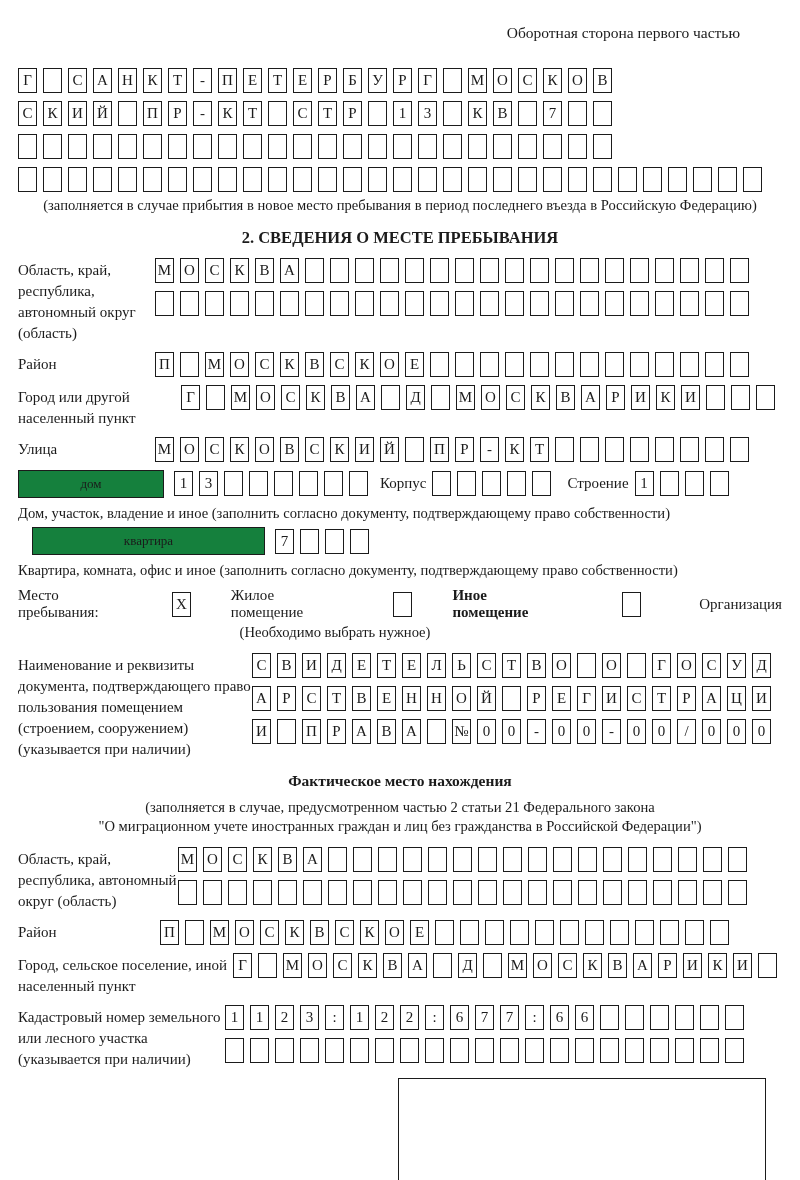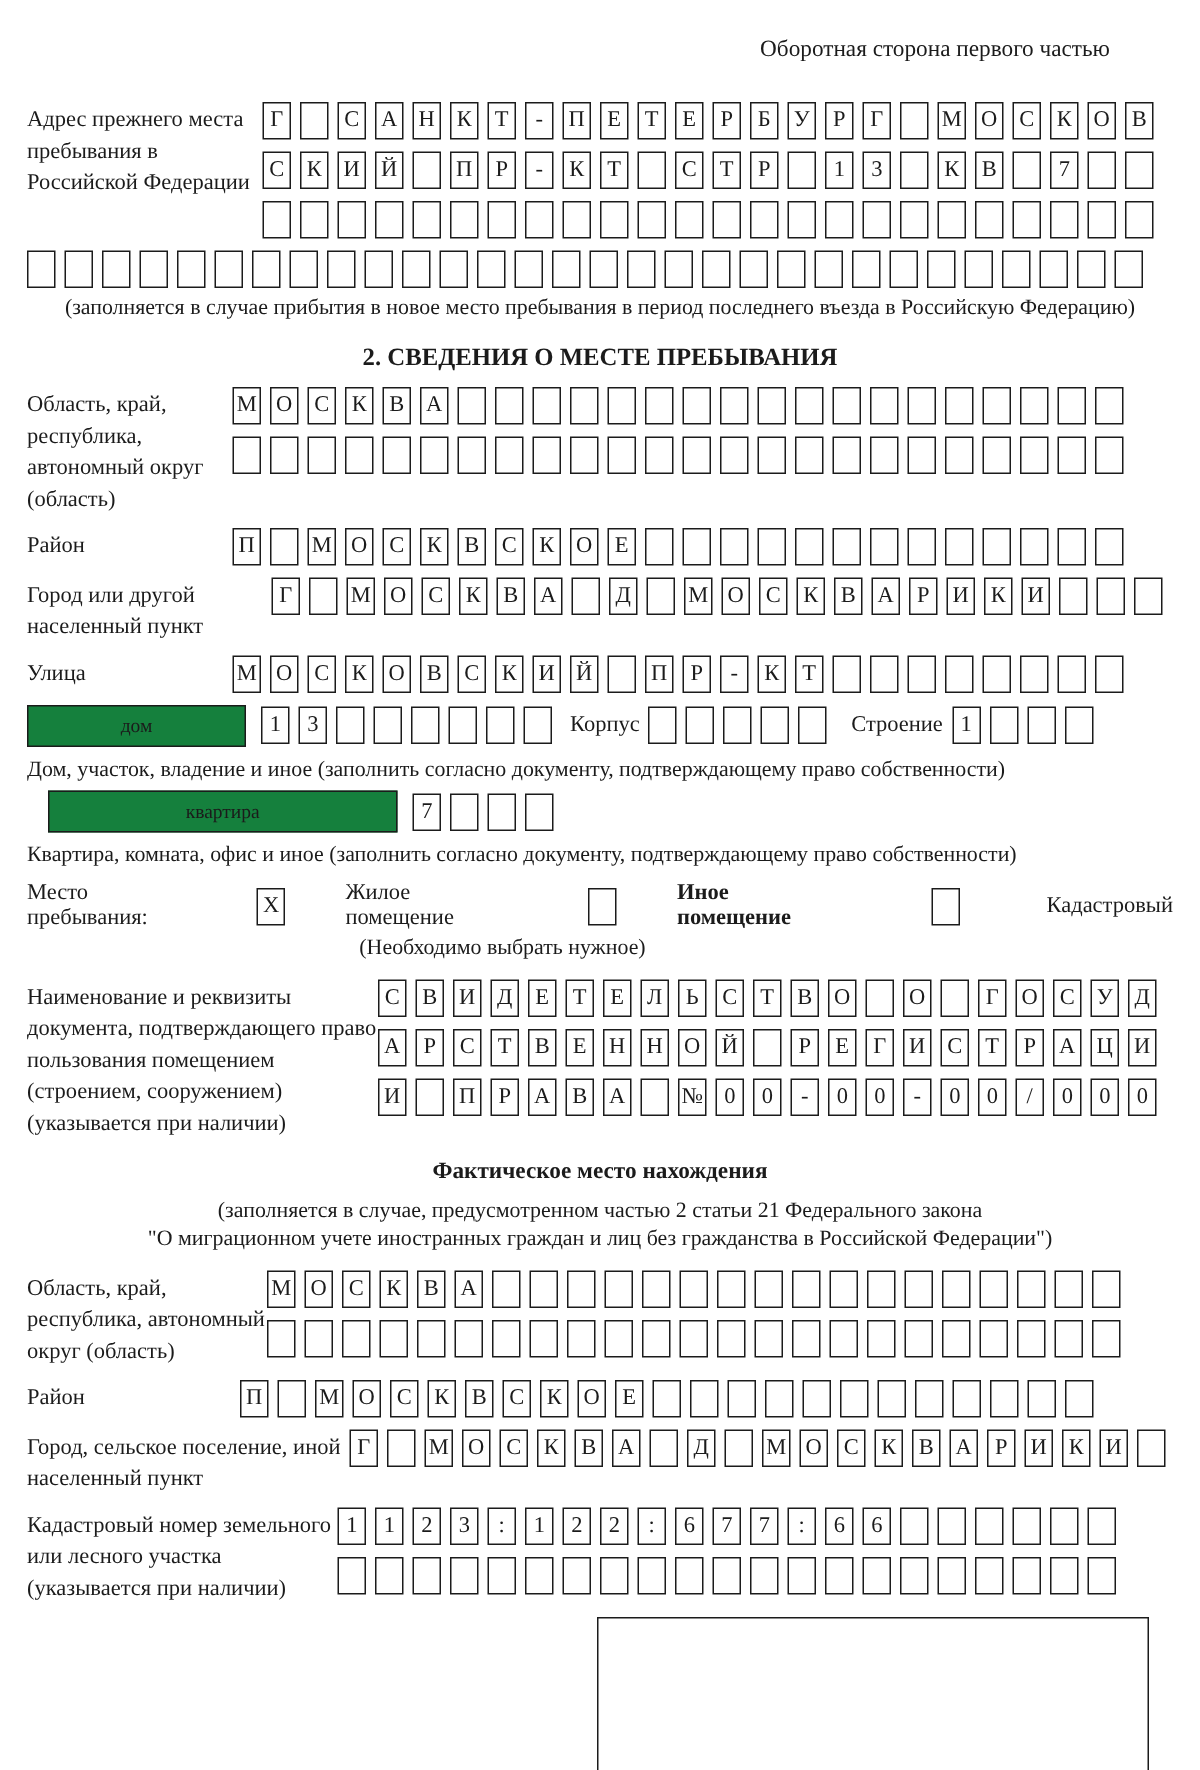--- a/index.html
+++ b/index.html
@@ -36,21 +36,20 @@
   .stamp-wrap { margin-left:348px; width:432px; margin-top:6px; }
   .stamp-box { width:368px; height:175px; border:1.6px solid #1b1b1b; margin:0 auto 6px auto; background:#fff; }
   .mb4{margin-bottom:4px;} .mb10{margin-bottom:10px;} .mb12{margin-bottom:12px;}
 </style>
 </head>
 <body>
 
 <div class="hdr-note">Оборотная сторона первого частью</div>
 
 <div class="row">
-  <div class="lbl" style="width:157px;">Адрес прежнего места пребывания в Российской Федерации</div>
   <div class="cellrows">
     <div class="cells">
         <div class="cell">Г</div>
         <div class="cell"></div>
         <div class="cell">С</div>
         <div class="cell">А</div>
         <div class="cell">Н</div>
         <div class="cell">К</div>
         <div class="cell">Т</div>
         <div class="cell">-</div>
@@ -350,21 +349,21 @@
 </div>
 <div class="note mb4">Квартира, комната, офис и иное (заполнить согласно документу, подтверждающему право собственности)</div>
 
 <div class="row" style="align-items:center; margin-bottom:2px; margin-top:6px;gap:30px;">
   <div class="inline-lbl" style="padding-top:0; margin-right:8px;">Место пребывания:</div>
   <div class="cell" style="margin-right:10px;">X</div>
   <div class="inline-lbl" style="padding-top:0; margin-right:22px;">Жилое помещение</div>
   <div class="cell" style="margin-right:10px;"></div>
   <div class="inline-lbl" style="padding-top:0; margin-right:34px;font-weight:bold;">Иное помещение</div>
   <div class="cell" style="margin-right:28px;"></div>
-  <div class="inline-lbl" style="padding-top:0;">Кадастровый</div>
+  <div class="inline-lbl" style="padding-top:0;">Организация</div>
 </div>
 <div class="note center mb10" style="width:330px; margin-left:152px;">(Необходимо выбрать нужное)</div>
 
 <div class="row mb12">
   <div class="lbl" style="width:234px;">Наименование и реквизиты документа, подтверждающего право пользования помещением (строением, сооружением) (указывается при наличии)</div>
   <div class="cellrows">
     <div class="cells">
         <div class="cell">С</div>
         <div class="cell">В</div>
         <div class="cell">И</div>

